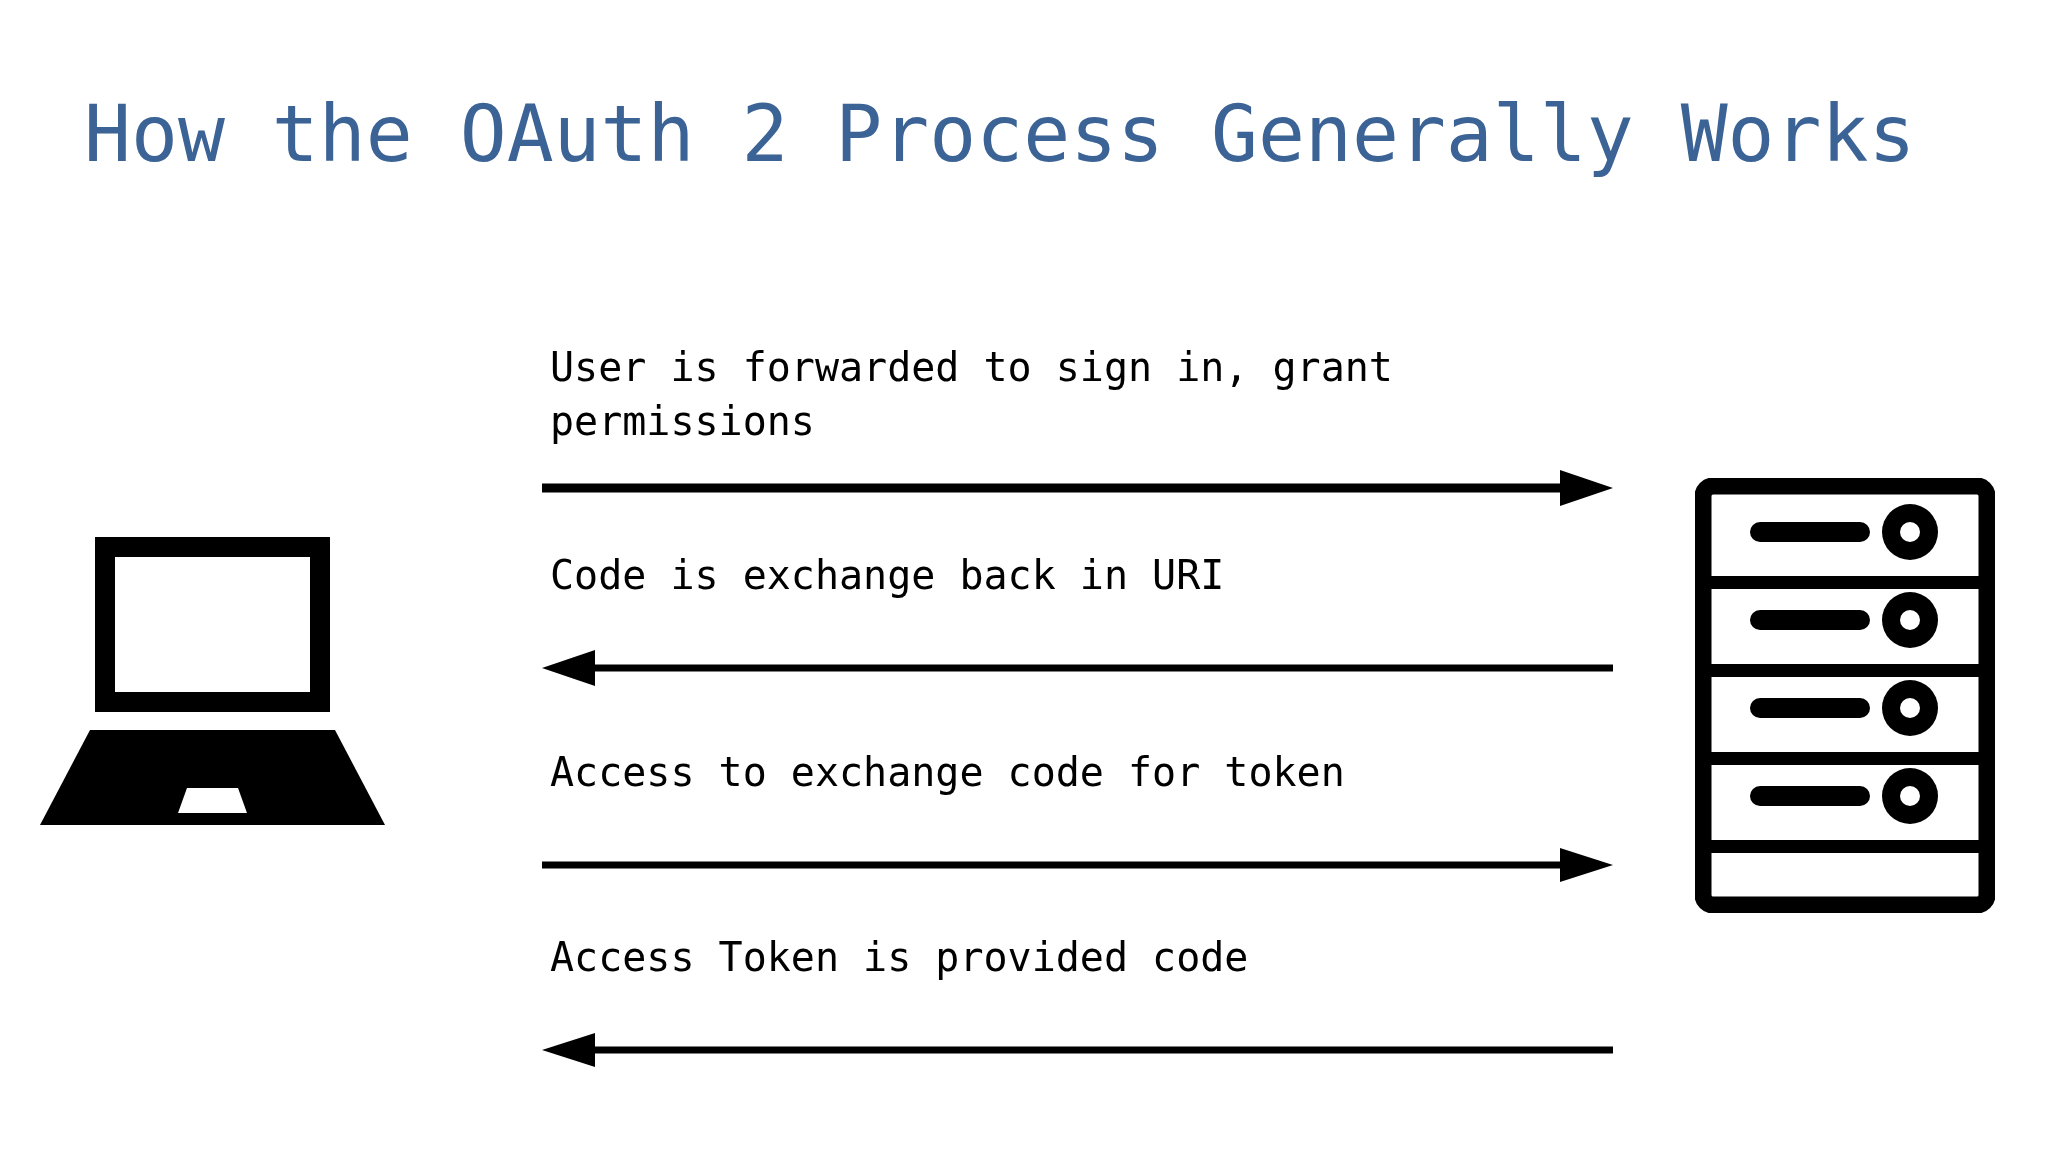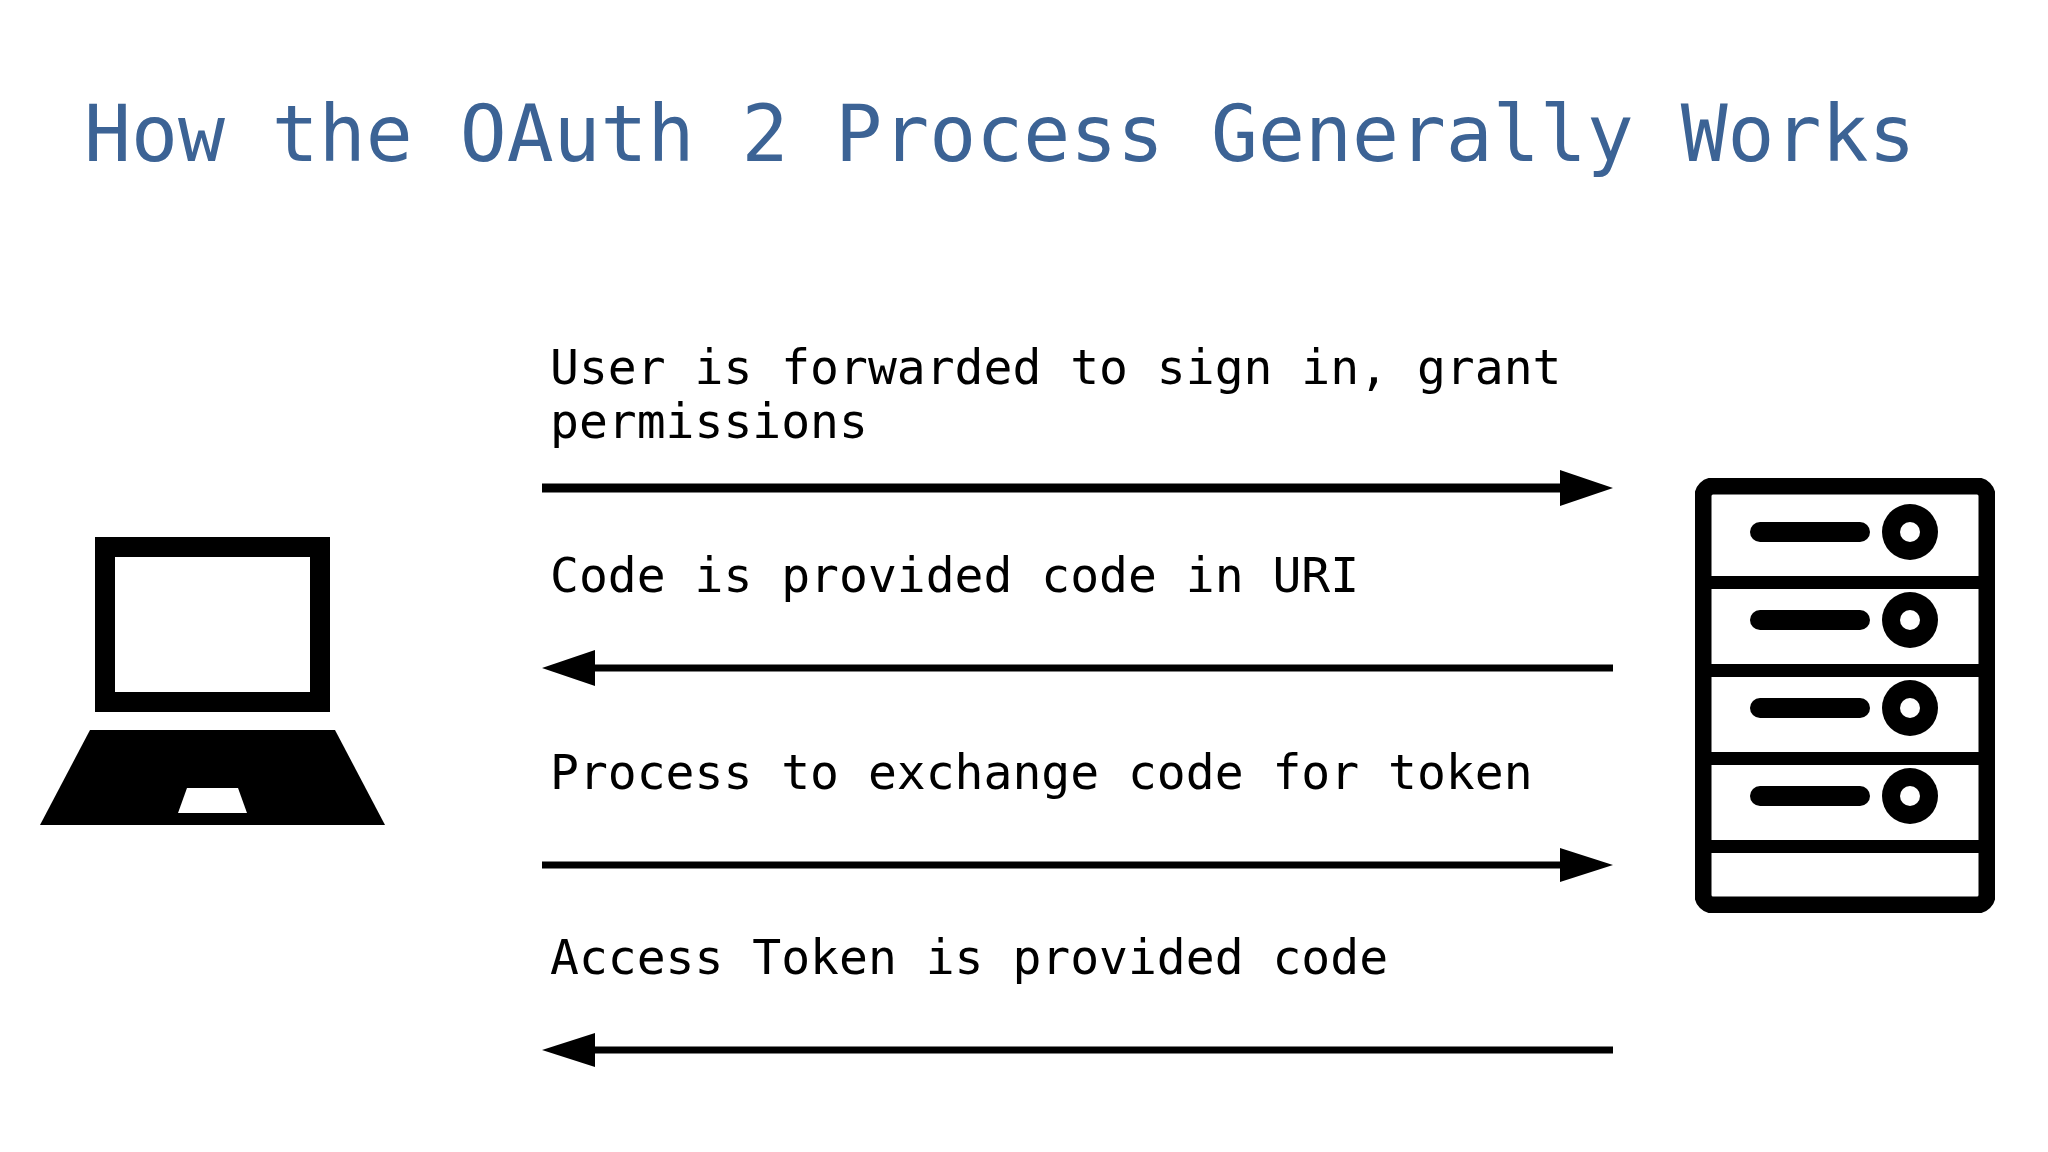--- a/index.html
+++ b/index.html
@@ -60,21 +60,21 @@
     position: absolute;
     left: 540px;
     width: 1075px;
   }
   .message-label {
     position: absolute;
     left: 10px;
     top: 0;
     width: 1080px;
     font-family: "DejaVu Sans Mono", "Liberation Mono", monospace;
-    font-size: 48px;
+    font-size: 40px;
     line-height: 54px;
     color: #000000;
     white-space: pre-wrap;
   }
   .message-arrow {
     position: absolute;
     left: 0;
     width: 1075px;
     height: 40px;
   }
@@ -145,31 +145,31 @@
 permissions</div>
     <div class="message-arrow">
       <svg viewBox="0 0 1075 40" width="1075" height="40" xmlns="http://www.w3.org/2000/svg">
         <line x1="2" y1="20" x2="1028" y2="20" stroke="#000000" stroke-width="9"></line>
         <polygon points="1020,2 1073,20 1020,38" fill="#000000"></polygon>
       </svg>
     </div>
   </div>
 
   <div class="message-row" id="row-2">
-    <div class="message-label">Code is provided code in URI</div>
+    <div class="message-label">Code is exchange back in URI</div>
     <div class="message-arrow">
       <svg viewBox="0 0 1075 40" width="1075" height="40" xmlns="http://www.w3.org/2000/svg">
         <line x1="47" y1="20" x2="1073" y2="20" stroke="#000000" stroke-width="7"></line>
         <polygon points="55,2 2,20 55,38" fill="#000000"></polygon>
       </svg>
     </div>
   </div>
 
   <div class="message-row" id="row-3">
-    <div class="message-label">Process to exchange code for token</div>
+    <div class="message-label">Access to exchange code for token</div>
     <div class="message-arrow">
       <svg viewBox="0 0 1075 40" width="1075" height="40" xmlns="http://www.w3.org/2000/svg">
         <line x1="2" y1="20" x2="1028" y2="20" stroke="#000000" stroke-width="7"></line>
         <polygon points="1020,3 1073,20 1020,37" fill="#000000"></polygon>
       </svg>
     </div>
   </div>
 
   <div class="message-row" id="row-4">
     <div class="message-label">Access Token is provided code</div>

